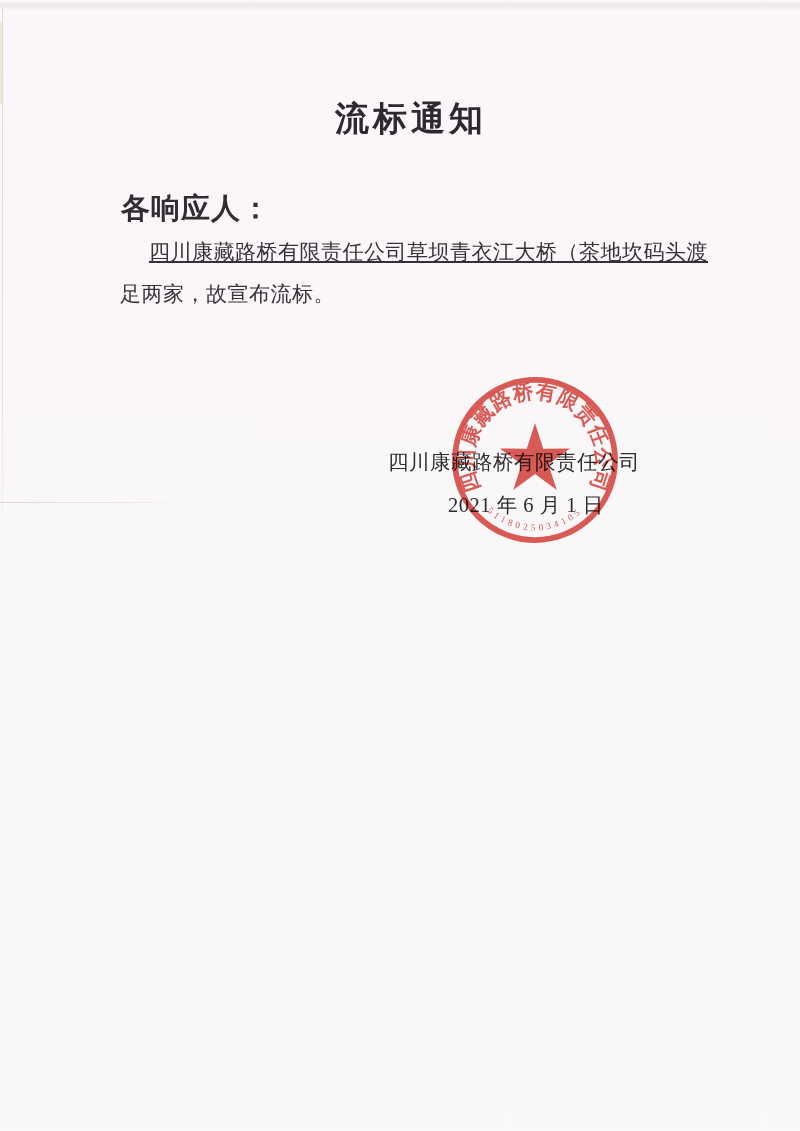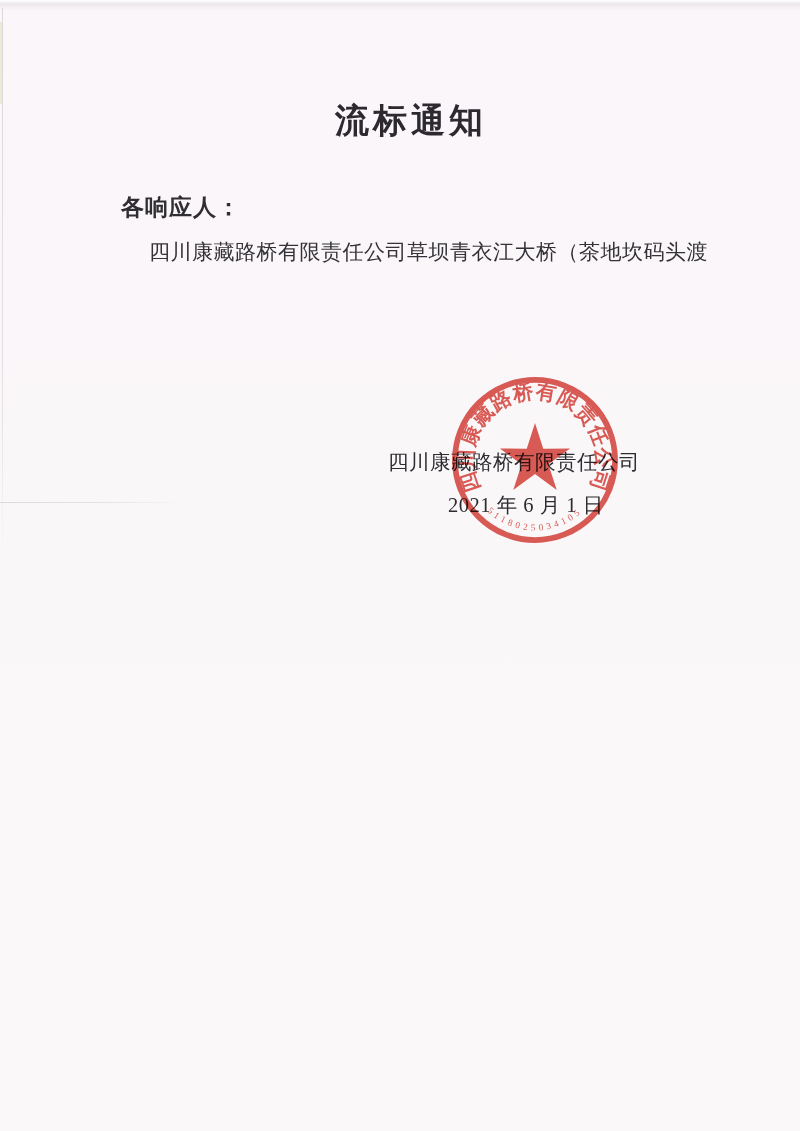--- a/index.html
+++ b/index.html
@@ -29,36 +29,36 @@
   }
   .fold-line {
     position: absolute; left: 0; top: 502px; width: 185px; height: 1px;
     background: linear-gradient(90deg, #ddd9dc 0%, #e7e3e6 60%, rgba(231,227,230,0) 100%);
   }
   
   .title {
     position: absolute; left: 0; right: 0; top: 103px;
     margin: 0 0 0 22px;
     text-align: center;
-    font-family: Liberation Serif, serif;
+    font-family: Liberation Mono, monospace;
     font-size: 34px; line-height: 36px; font-weight: 700;
     letter-spacing: 4px; color: #2c2a2f;
   }
   .salutation {
     position: absolute; left: 121px; top: 194px;
-    font-size: 23px; line-height: 28px; letter-spacing: 1px;
+    font-size: 29px; line-height: 28px; letter-spacing: 1px;
     font-weight: 600; color: #302e33;
   }
   .body-text {
     position: absolute; left: 120px; top: 232px; width: 575px;
     font-size: 21px; line-height: 41.5px; letter-spacing: 0.5px;
     color: #343238;
   }
   .body-text .line { white-space: nowrap; }
-  .body-text .line.first { text-indent: 29px; }
+  .body-text .line.first { text-indent: 29px; text-decoration: underline; }
   .sig-company {
     position: absolute; left: 388px; top: 450px;
     font-size: 20.5px; line-height: 24px; letter-spacing: 0.5px;
     color: #2e2c31; white-space: nowrap;
   }
   .sig-date {
     position: absolute; left: 448px; top: 493px;
     font-size: 20.5px; line-height: 24px; letter-spacing: 0.5px;
     color: #2e2c31; white-space: nowrap; font-family: Liberation Serif, serif;
   }
@@ -85,20 +85,21 @@
   <div class="edge-left"></div>
   <div class="corner-tint"></div>
   <div class="fold-line"></div>
 
   <h1 class="title">流标通知</h1>
 
   <div class="salutation">各响应人：</div>
 
   <div class="body-text">
     <div class="line first">四川康藏路桥有限责任公司草坝青衣江大桥（茶地坎码头渡</div>
+    <div class="line">足两家，故宣布流标。</div>
   </div>
 
   <div class="sig-company">四川康藏路桥有限责任公司</div>
   <div class="sig-date">2021 年 6 月 1 日</div>
 
   <svg class="seal" viewBox="0 0 200 200" xmlns="http://www.w3.org/2000/svg" aria-hidden="true">
     <defs>
       <path id="sealArcTop" d="M 36.6 129.6 A 70 70 0 1 1 163.4 129.6" fill="none"></path>
       <path id="sealArcBottom" d="M 38.7 151.4 A 80 80 0 0 0 161.3 151.4" fill="none"></path>
     </defs>

